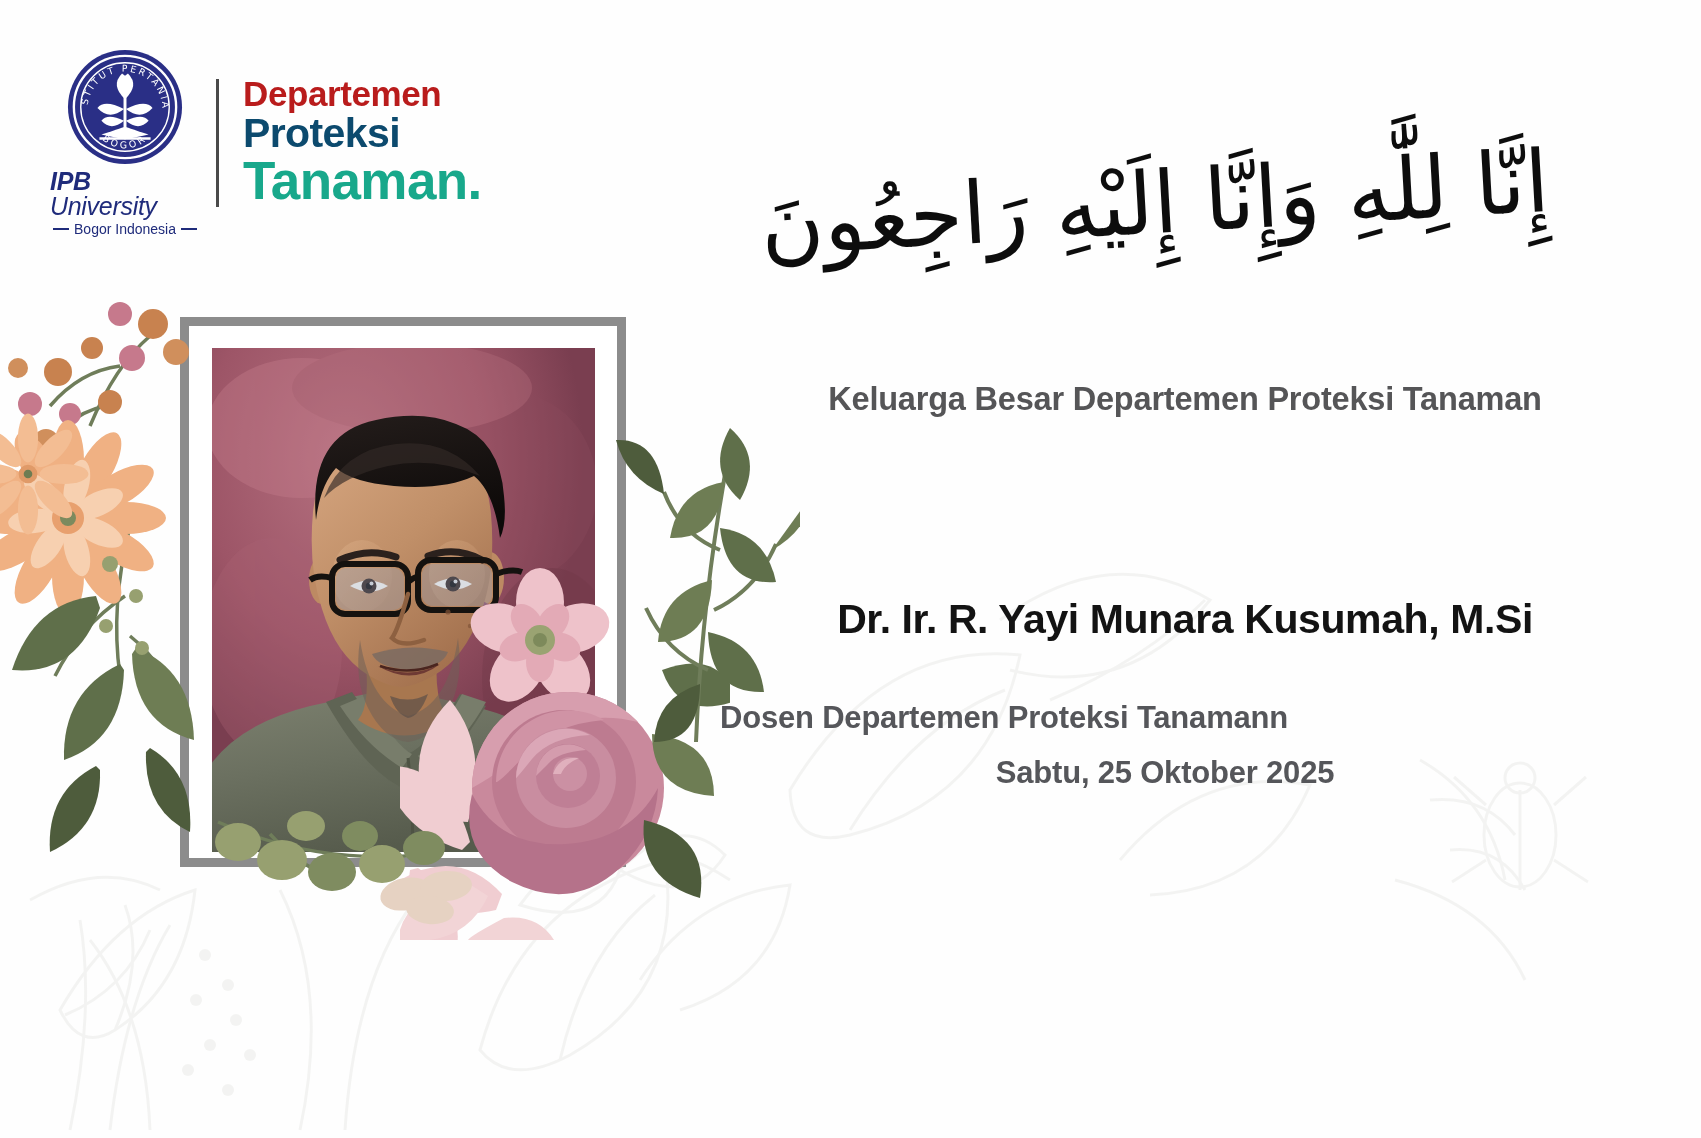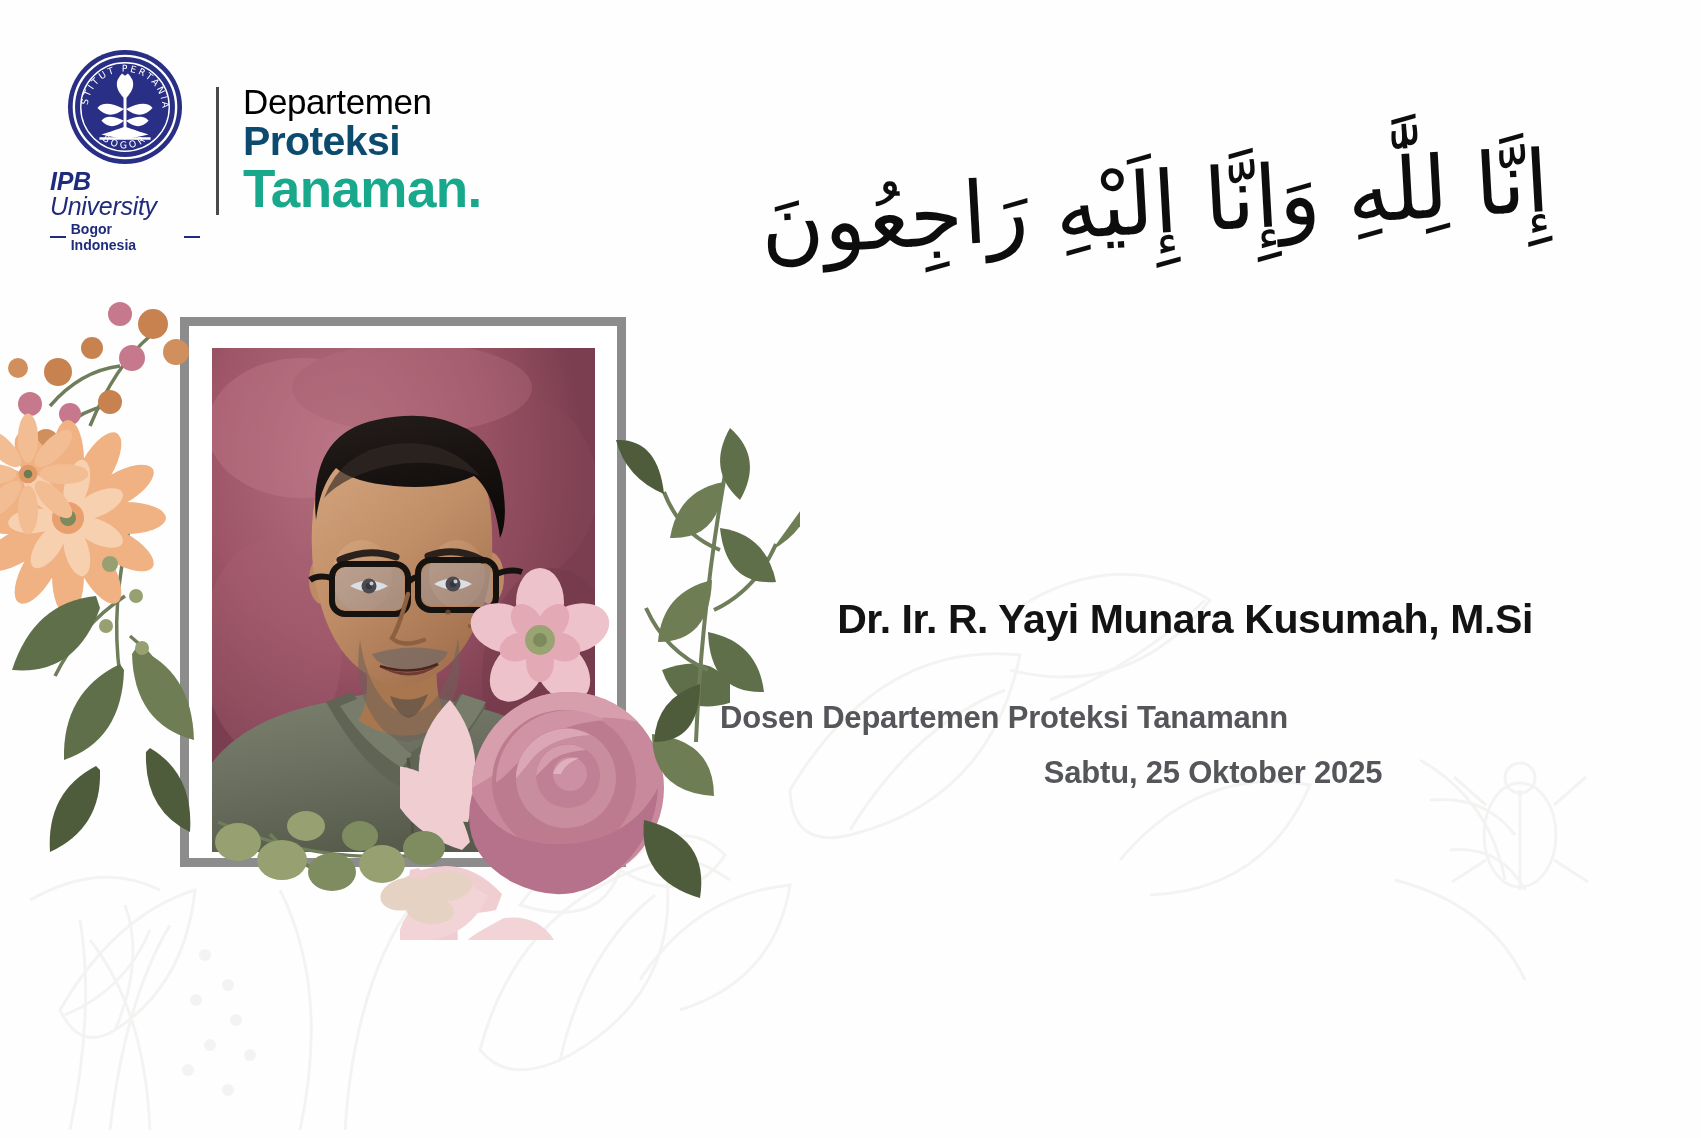--- a/index.html
+++ b/index.html
@@ -16,24 +16,24 @@
   .watermark { position:absolute; inset:0; opacity:.5; pointer-events:none; }
 
   
   .logo-block { position:absolute; left:50px; top:48px; display:flex; align-items:center; }
   .logo-left { width:150px; display:flex; flex-direction:column; align-items:center; }
   .seal { width:118px; height:118px; }
   .ipb-univ { font-size:25px; color:#1f2b7b; font-weight:bold; letter-spacing:-.3px; margin-top:3px; line-height:1;font-style:italic; }
   .ipb-univ .thin { font-weight:normal; }
   .ipb-sub { display:flex; align-items:center; gap:5px; margin-top:2px; }
   .ipb-sub .dash { width:16px; height:2px; background:#1f2b7b; }
-  .ipb-sub .txt { font-size:14px; color:#1f2b7b; font-weight:bold; }
+  .ipb-sub .txt { font-size:14px; color:#1f2b7b; font-weight:normal; }
   .divider-v { width:3px; height:128px; background:#4a4a4a; margin:0 24px 0 16px; }
   .dept-text { line-height:1.03; }
-  .dept-1 { font-size:35px; font-weight:normal; color:#000000; letter-spacing:-.4px; }
+  .dept-1 { font-size:35px; font-weight:bold; color:#b91c1c; letter-spacing:-.4px; }
   .dept-2 { font-size:41px; font-weight:bold; color:#0c4a6e; letter-spacing:-.6px; }
   .dept-3 { font-size:53px; font-weight:bold; color:#18a88b; letter-spacing:-.6px; }
 
   
   .arabic {
     position:absolute; left:845px; top:118px; width:620px; height:170px;
     display:flex; align-items:center; justify-content:center;
   }
   .arabic-text {
     font-family:"DejaVu Sans", sans-serif;
@@ -78,21 +78,21 @@
     position:absolute; left:720px; top:596px; width:930px; text-align:center;
     font-size:41px; font-weight:bold; color:#131313; letter-spacing:-.4px;
     white-space:nowrap;
   }
   .name .suffix { font-weight:700; }
   .role {
     position:absolute; left:720px; top:700px; width:930px; text-align:left;
     font-size:31px; font-weight:bold; color:#55565a; letter-spacing:-.2px;
   }
   .date {
-    position:absolute; left:748px; top:755px; width:930px; text-align:center;
+    position:absolute; left:700px; top:755px; width:930px; text-align:center;
     font-size:31px; font-weight:bold; color:#55565a; letter-spacing:-.2px;
   }
 </style>
 </head>
 <body>
 
 <div class="canvas">
 
   <svg class="watermark" viewBox="0 0 1701 1138">
     <g fill="none" stroke="#e9eae7" stroke-width="3">
@@ -464,20 +464,21 @@
       <ellipse cx="150" cy="46" rx="18" ry="15" fill="#7f8c60"></ellipse>
     </g>
     <g fill="#e6d2c2">
       <ellipse cx="196" cy="104" rx="26" ry="16" transform="rotate(-12 196 104)"></ellipse>
       <ellipse cx="236" cy="96" rx="26" ry="15" transform="rotate(-4 236 96)"></ellipse>
       <ellipse cx="220" cy="120" rx="24" ry="14" transform="rotate(6 220 120)"></ellipse>
     </g>
   </svg>
 
   <div class="msg">
+    <div class="msg-line">Keluarga Besar Departemen Proteksi Tanaman</div>
   </div>
 
   <div class="name">
     <span>Dr. Ir. R. Yayi Munara Kusumah</span><span class="suffix">, M.Si</span>
   </div>
 
   <div class="role">Dosen Departemen Proteksi Tanamann</div>
   <div class="date">Sabtu, 25 Oktober 2025</div>
 
 </div>

